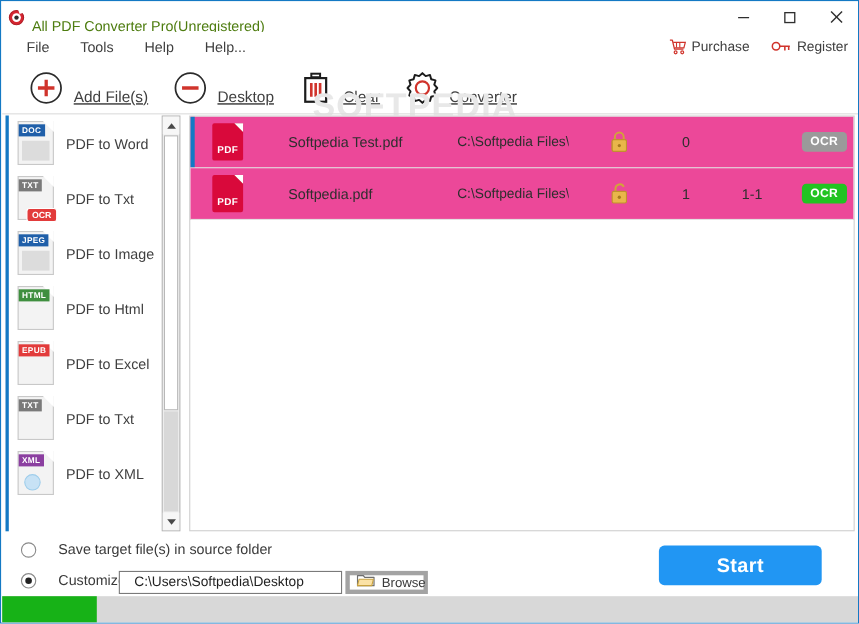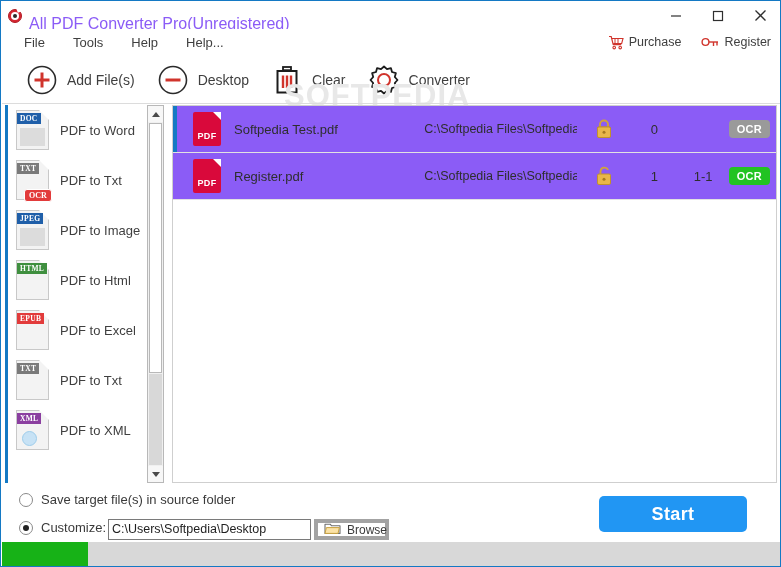--- a/index.html
+++ b/index.html
@@ -61,22 +61,22 @@
     background: #2b2b2b;
   }
   .app-icon .glint {
     position: absolute;
     left: 9px; top: 0px;
     width: 5px; height: 4px;
     background: #ffffff;
     transform: rotate(-20deg);
   }
   .title-text {
-    font-size: 16px;
-    color: #8b5cf6;
+    font-size: 13px;
+    color: #4d7c0f;
     white-space: nowrap;
     margin-top: 16px;
   }
   .win-controls {
     position: absolute;
     right: 0; top: 0;
     height: 27px;
     display: flex;
     align-items: center;
   }
@@ -130,24 +130,25 @@
     position: absolute;
     left: 1px; top: 55px;
     width: 779px;
     height: 47px;
     background: #ffffff;
     display: flex;
     align-items: center;
   }
   .tool-btn {
     display: flex;
-    align-items: center;
+    align-items: flex-end;
     gap: 9px;
     margin-left: 22px;
     white-space: nowrap;
+    text-decoration: underline;
   }
   .tool-btn:first-child { margin-left: 24px; }
   .tool-label {
     font-size: 14px;
     color: #3f3f3f;
   }
   .tool-ico { width: 32px; height: 32px; display:block; }
 
   .watermark {
     position: absolute;
@@ -198,21 +199,20 @@
     color: #3f3f3f;
     margin-left: 11px;
     white-space: nowrap;
   }
 
   
   .ftico {
     position: relative;
     width: 33px; height: 40px;
     flex: 0 0 auto;
-    font-family: Liberation Serif, serif;
   }
   .ftico .sheet {
     position: absolute;
     left: 0; top: 0;
     width: 33px; height: 40px;
     background: #f3f3f3;
     border: 1px solid #c8c8c8;
     box-sizing: border-box;
   }
   .ftico .fold {
@@ -340,21 +340,22 @@
     box-sizing: border-box;
     overflow: hidden;
   }
   .frow {
     position: relative;
     height: 47px;
     display: flex;
     align-items: center;
     border-bottom: 1px solid #e2e2e2;
     box-sizing: border-box;
-    background: #8b5cf6;
+    background: #ec4899;
+    gap: 28px;
   }
   .frow .sel-bar {
     position: absolute;
     left: 0; top: 0;
     width: 4px; height: 100%;
     background: #1479c4;
   }
   .frow.unselected .sel-bar { background: transparent; }
 
   .pdf-ico {
@@ -472,34 +473,34 @@
     content: "";
     position: absolute;
     left: 3px; top: 3px;
     width: 6px; height: 6px;
     border-radius: 50%;
     background: #222222;
   }
   .radio-label {
     font-size: 13px;
     color: #3a3a3a;
-    margin-left: 8px;
+    margin-left: 20px;
     white-space: nowrap;
   }
   .path-input {
     position: absolute;
     left: 107px; top: 518px;
     width: 203px;
     height: 21px;
     border: 1px solid #7a7a7a;
     background: #ffffff;
     box-sizing: border-box;
     font-size: 12.5px;
     color: #1f1f1f;
-    padding: 0 3px;
+    padding: 0 13px;
     line-height: 19px;
     font-family: "Liberation Sans", sans-serif;
     white-space: nowrap;
     overflow: hidden;
   }
   .browse-btn {
     position: absolute;
     left: 313px; top: 518px;
     width: 75px;
     height: 21px;
@@ -779,21 +780,21 @@
     </div>
 
     <div class="frow unselected">
       <span class="sel-bar"></span>
       <span class="pdf-ico">
         <span class="pbody"></span>
           <span class="pfold2"></span>
           <span class="pfold"></span>
         <span class="ptxt">PDF</span>
       </span>
-      <span class="col-name">Register.pdf</span>
+      <span class="col-name">Softpedia.pdf</span>
       <span class="col-path">C:\Softpedia Files\Softpedia....</span>
       <span class="col-lock">
         <svg width="20" height="22" viewBox="0 0 20 22">
           <path d="M6.5 9V6.5a4 4 0 0 1 7.6-1.6" fill="none" stroke="#d2a33a" stroke-width="1.8"></path>
           <rect x="3.5" y="9" width="13" height="10.5" rx="1.4" fill="#e9b64a" stroke="#c1912c" stroke-width="1"></rect>
           <circle cx="10" cy="14.3" r="1.5" fill="#a87a1e"></circle>
         </svg>
       </span>
       <span class="col-pages">1</span>
       <span class="col-range">1-1</span>

